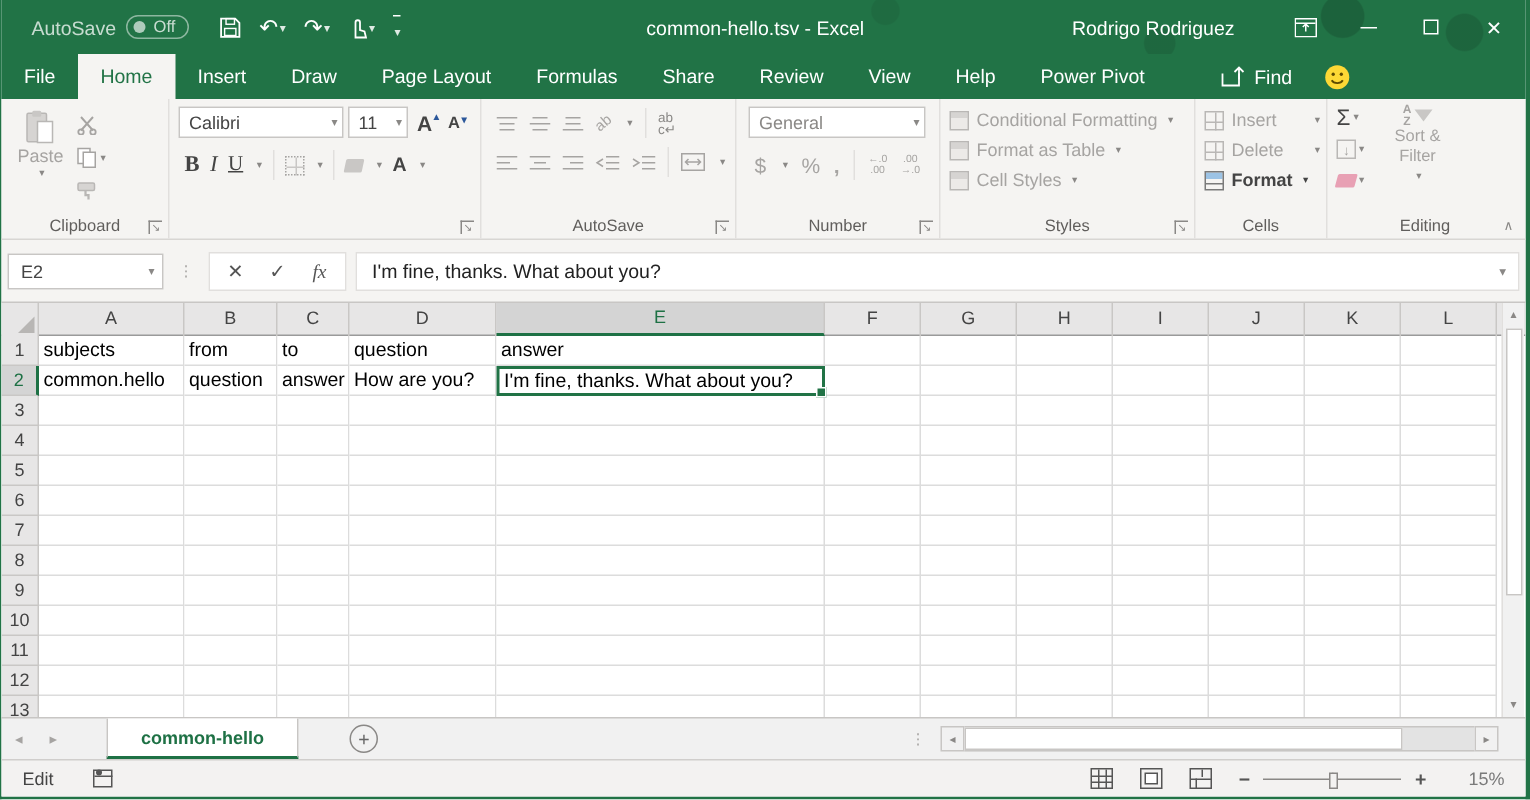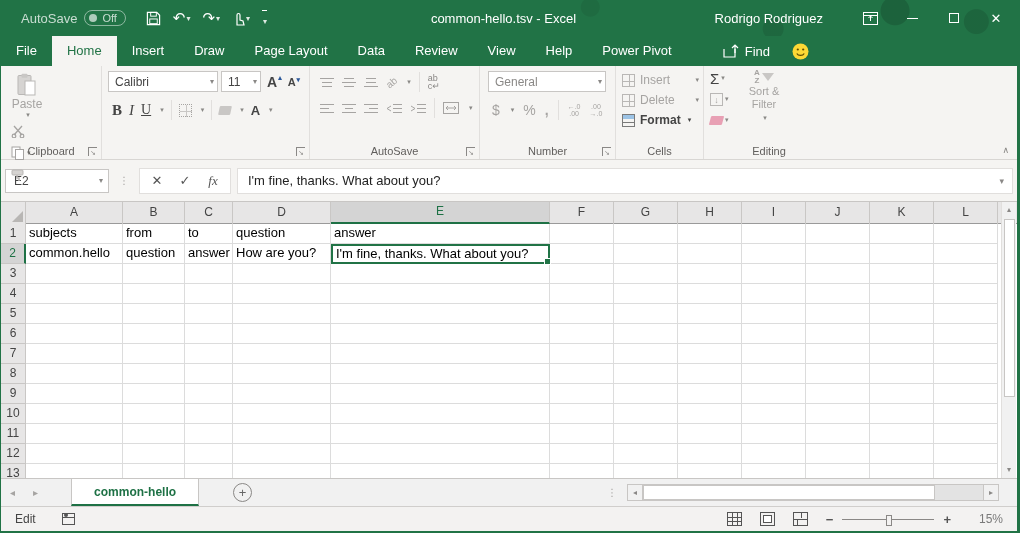--- a/index.html
+++ b/index.html
@@ -36,21 +36,21 @@
   .smiley { margin-left:22px; margin-right:12px; display:flex; align-items:center; }
 
   
   .ribbon { height:94px; flex:none; background:#f5f4f2; border-bottom:1px solid #d8d6d3; display:flex; position:relative; color:#444; }
   .rgroup { position:relative; border-right:1px solid #e1dfdd; padding:5px 4px 16px 6px; flex:none; }
   .glabel { position:absolute; bottom:2px; left:0; right:0; text-align:center; font-size:11px; color:#605e5c; }
   .launcher { position:absolute; bottom:3px; right:4px; width:9px; height:9px; border-top:1px solid #8a8886; border-left:1px solid #8a8886; font-size:7px; color:#8a8886; line-height:9px; text-align:center; }
   .dis { color:#a6a4a2 !important; }
   .ddg { font-size:7px; color:#8a8886; margin-left:2px; }
 
-  .g-clip { width:101px; display:flex;flex-direction:column; }
+  .g-clip { width:112px; display:flex; }
   .paste-big { width:40px; display:flex; flex-direction:column; align-items:center; font-size:12px; padding-top:2px; }
   .clip-mini { display:flex; flex-direction:column; gap:6px; padding-top:4px; margin-left:4px; }
   .mini-ic { height:16px; display:flex; align-items:center; }
 
   .g-font { width:208px; }
   .combo { background:#fff; border:1px solid #c8c6c4; height:21px; display:flex; align-items:center; font-size:12px; color:#444; padding:0 3px 0 6px; }
   .combo .dd2 { margin-left:auto; font-size:8px; color:#8a8886; }
   .fontrow1 { display:flex; gap:3px; align-items:center; }
   .fontrow2 { display:flex; gap:7px; align-items:center; margin-top:8px; padding-left:4px; }
   .fsz { display:flex; align-items:flex-start; font-weight:bold; font-size:14px; margin-left:3px; }
@@ -213,21 +213,22 @@
     </div>
   </div>
 
   <div class="tabrow">
     <div id="tabs" style="display:flex">
         <div class="tab">File</div>
         <div class="tab active">Home</div>
         <div class="tab">Insert</div>
         <div class="tab">Draw</div>
         <div class="tab">Page Layout</div>
-        <div class="tab">Data</div>
+        <div class="tab">Formulas</div>
+        <div class="tab">Share</div>
         <div class="tab">Review</div>
         <div class="tab">View</div>
         <div class="tab">Help</div>
         <div class="tab">Power Pivot</div>
       </div>
     <div class="share">
       <svg width="16" height="14" viewBox="0 0 16 14">
           <path d="M1 5 v8 h11 v-8" fill="none" stroke="#fff" stroke-width="1.2"></path>
           <path d="M9 4 L12 1 L15 4 M12 1.5 V9" fill="none" stroke="#fff" stroke-width="1.2"></path>
         </svg>
@@ -367,20 +368,39 @@
         <span class="vsep"></span>
         <span class="decimal">←.0
 .00</span>
         <span class="decimal">.00
 →.0</span>
       </div>
       <div class="glabel">Number</div>
       <div class="launcher">↘</div>
     </div>
 
+    <div class="rgroup g-styles">
+      <div class="stylerow dis">
+        <span class="sq-ic"></span>
+        <span>Conditional Formatting</span>
+        <span class="ddg">▾</span>
+      </div>
+      <div class="stylerow dis">
+        <span class="sq-ic"></span>
+        <span>Format as Table</span>
+        <span class="ddg">▾</span>
+      </div>
+      <div class="stylerow dis">
+        <span class="sq-ic"></span>
+        <span>Cell Styles</span>
+        <span class="ddg">▾</span>
+      </div>
+      <div class="glabel">Styles</div>
+      <div class="launcher">↘</div>
+    </div>
 
     <div class="rgroup g-cells">
       <div class="cellrow dis">
         <span class="cells-ic"></span>
         <span>Insert</span>
         <span class="ddg" style="margin-left:auto">▾</span>
       </div>
       <div class="cellrow dis">
         <span class="cells-ic"></span>
         <span>Delete</span>

